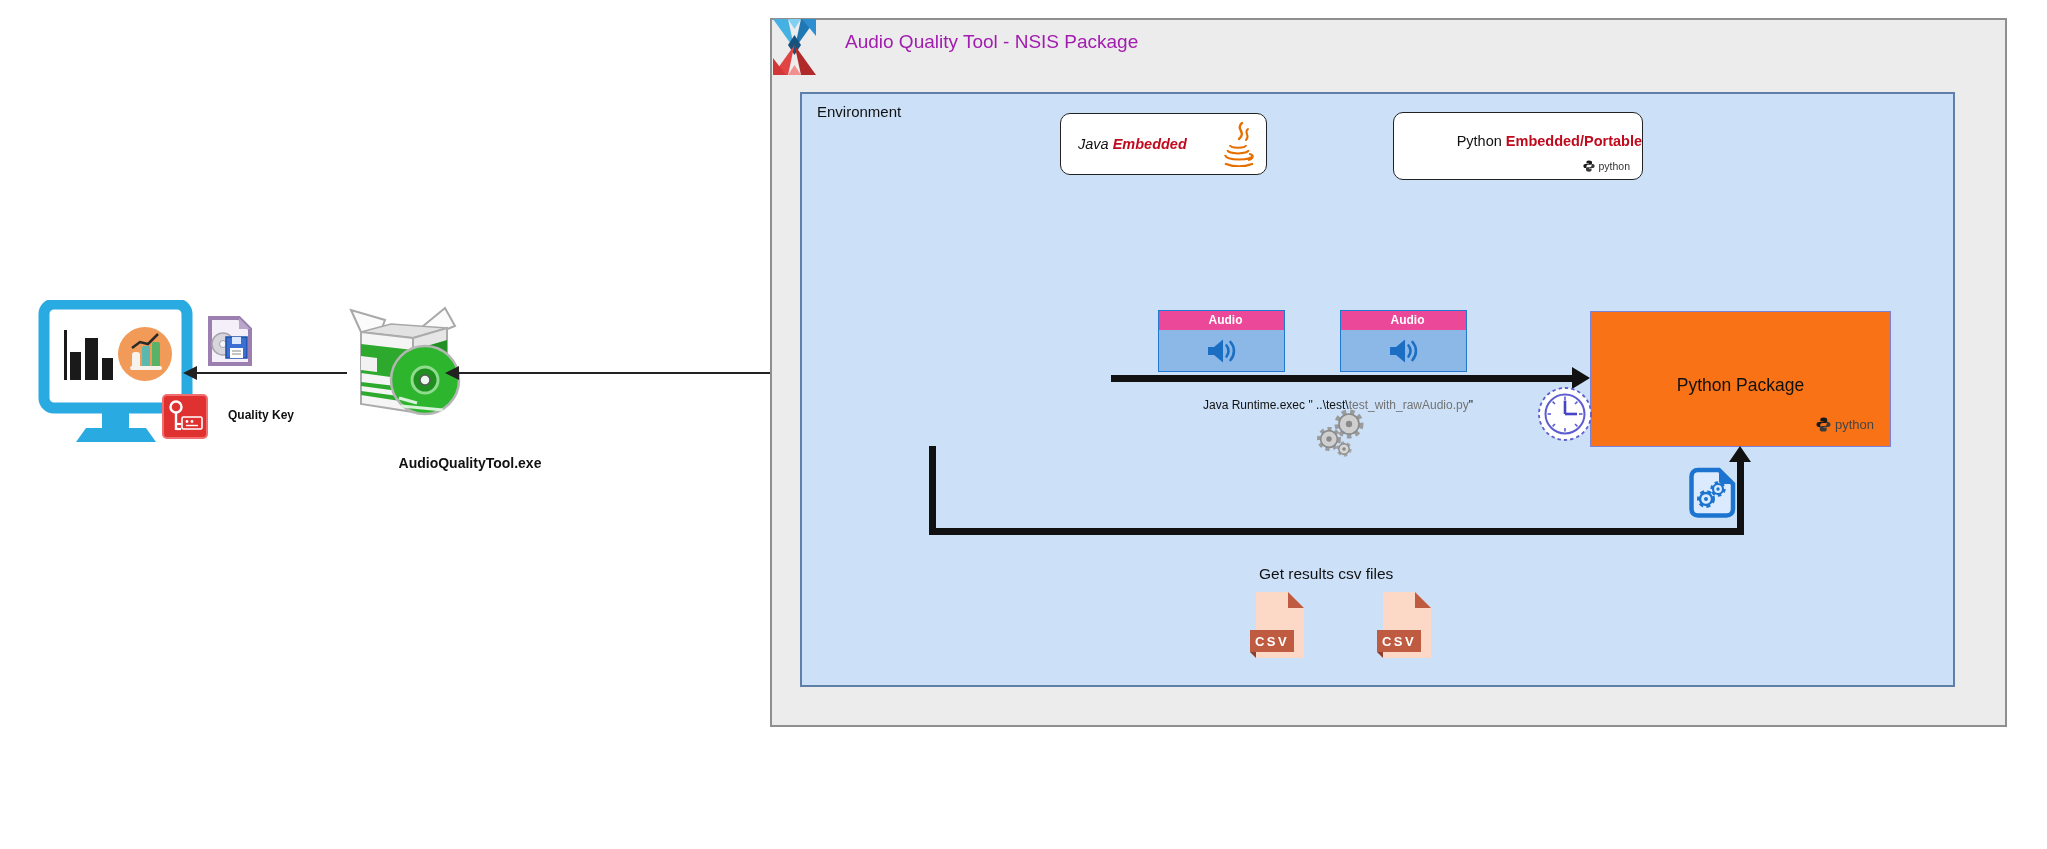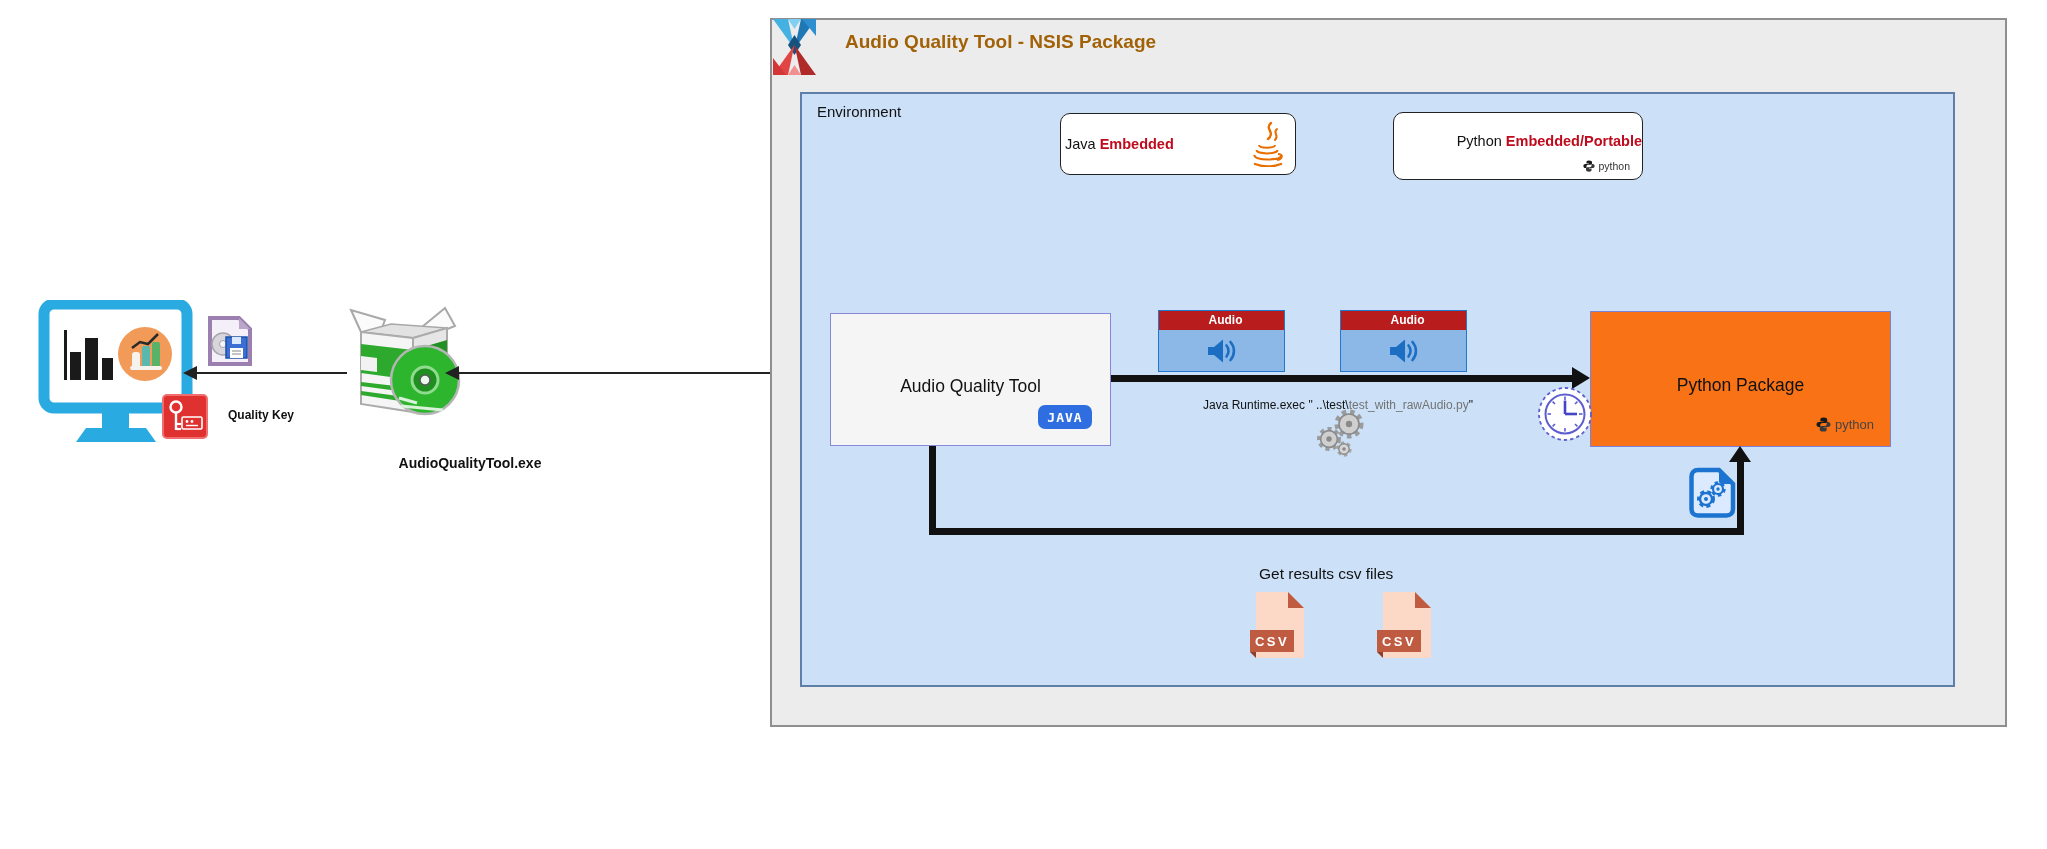--- a/index.html
+++ b/index.html
@@ -5,52 +5,52 @@
   * { margin:0; padding:0; box-sizing:border-box; }
   html,body { background:#ffffff; font-family:"Liberation Sans", sans-serif; }
   #canvas { position:relative; width:2047px; height:849px; background:#fff; overflow:hidden; }
 
   .abs { position:absolute; }
 
   
   .outer-panel { left:770px; top:18px; width:1237px; height:709px;
     background:#ececec; border:2px solid #8f8f8f; }
   .nsis-icon { left:772px; top:18px; width:45px; height:58px; }
-  .panel-title { left:845px; top:31px; font-size:19px; color:#a16207;font-weight:bold; }
+  .panel-title { left:845px; top:31px; font-size:19px; color:#a21caf; }
 
   
   .env-box { left:800px; top:92px; width:1155px; height:595px;
     background:#cce1f8; border:2px solid #5f7fa8; }
   .env-label { left:817px; top:103px; font-size:15px; color:#111; }
 
   
   .pill-box { background:#fff; border:1px solid #222; border-radius:10px;
     display:flex; align-items:center; }
-  .java-emb { left:1060px; top:113px; width:236px; height:62px; padding-left:4px; }
+  .java-emb { left:1060px; top:113px; width:207px; height:62px; padding-left:17px;font-style:italic; }
   .java-emb .txt { font-size:14.5px; color:#111; }
   .py-emb { left:1393px; top:112px; width:250px; height:68px; padding-left:32px;
     align-items:flex-start; padding-top:20px;justify-content:flex-end; }
   .py-emb .txt { font-size:14.5px; color:#111; }
   .hl { color:#c00a1e; font-weight:bold; }
   .java-cup { position:absolute; right:10px; top:7px; width:34px; height:46px; }
   .py-logo-corner { position:absolute; right:12px; bottom:7px; display:flex; align-items:center; gap:3px; }
   .py-word-sm { font-size:10.5px; color:#333; }
 
   
   .aqt-box { left:830px; top:313px; width:281px; height:133px;
     background:#f5f5f5; border:1px solid #8888d8; }
   .aqt-label { left:0; top:62px; width:100%; text-align:center; font-size:17.5px; color:#111; }
   .java-badge { right:18px; bottom:16px; width:54px; height:24px; background:#2e6ee0;
     border-radius:7px; color:#fff; font-family:"DejaVu Sans Mono", monospace;
     font-weight:bold; font-size:13px; letter-spacing:1px;
     display:flex; align-items:center; justify-content:center; }
 
   
   .audio-box { width:127px; height:62px; border:1px solid #2178cd; background:#8cb8e8; }
-  .audio-box .hdr { height:19px; background:#b91c1c; color:#fff; font-weight:bold;
+  .audio-box .hdr { height:19px; background:#ec4899; color:#fff; font-weight:bold;
     font-size:12px; text-align:center; line-height:18px;padding-left:8px; }
   .audio-box .bodyrow { height:42px; display:flex; align-items:center; justify-content:center; }
   .audio-1 { left:1158px; top:310px; }
   .audio-2 { left:1340px; top:310px; }
 
   
   .pypkg-box { left:1590px; top:311px; width:301px; height:136px;
     background:#f97316; border:1px solid #7b80d8; }
   .pypkg-label { left:0; top:63px; width:100%; text-align:center; font-size:17.5px; color:#111; }
   .pypkg-logo { position:absolute; right:16px; bottom:14px; display:flex; align-items:center; gap:4px; }
@@ -187,24 +187,20 @@
     <span class="txt"><span>Python </span><span class="hl">Embedded/Portable</span></span>
     <span class="py-logo-corner">
       <svg width="12" height="12" viewBox="0 0 16 16">
         <path d="M7.8 0.5 C5 0.5 4.6 1.7 4.6 3 v1.7 h3.3 v0.6 H3 C1.6 5.3 0.5 6.3 0.5 8 c0 1.7 1.1 2.7 2.5 2.7 h1.6 V8.6 c0-1.4 1.1-2.3 2.4-2.3 h3.3 c1.2 0 1.7-0.8 1.7-1.9 V3 c0-1.3-0.7-2.5-4.2-2.5 Z" fill="#1a1a1a"></path>
         <path d="M8.2 15.5 c2.8 0 3.2-1.2 3.2-2.5 v-1.7 H8.1 v-0.6 H13 c1.4 0 2.5-1 2.5-2.7 0-1.7-1.1-2.7-2.5-2.7 h-1.6 v2.1 c0 1.4-1.1 2.3-2.4 2.3 H5.7 c-1.2 0-1.7 0.8-1.7 1.9 V13 c0 1.3 0.7 2.5 4.2 2.5 Z" fill="#3a3a3a"></path>
       </svg>
       <span class="py-word-sm">python</span>
     </span>
   </div>
 
-  <div class="abs aqt-box">
-    <div class="abs aqt-label">Audio Quality Tool</div>
-    <div class="abs java-badge">JAVA</div>
-  </div>
 
   <div class="abs audio-box audio-1">
     <div class="hdr">Audio</div>
     <div class="bodyrow">
       <svg width="34" height="30" viewBox="0 0 34 30">
         <path d="M3 11 H9 L18 3.5 V26.5 L9 19 H3 Z" fill="#1b6ec2"></path>
         <path d="M21.5 9.5 a8.5 8.5 0 0 1 0 11" fill="none" stroke="#1b6ec2" stroke-width="2.6" stroke-linecap="round"></path>
         <path d="M25.5 6 a13.5 13.5 0 0 1 0 18" fill="none" stroke="#1b6ec2" stroke-width="2.6" stroke-linecap="round"></path>
       </svg>
     </div>

